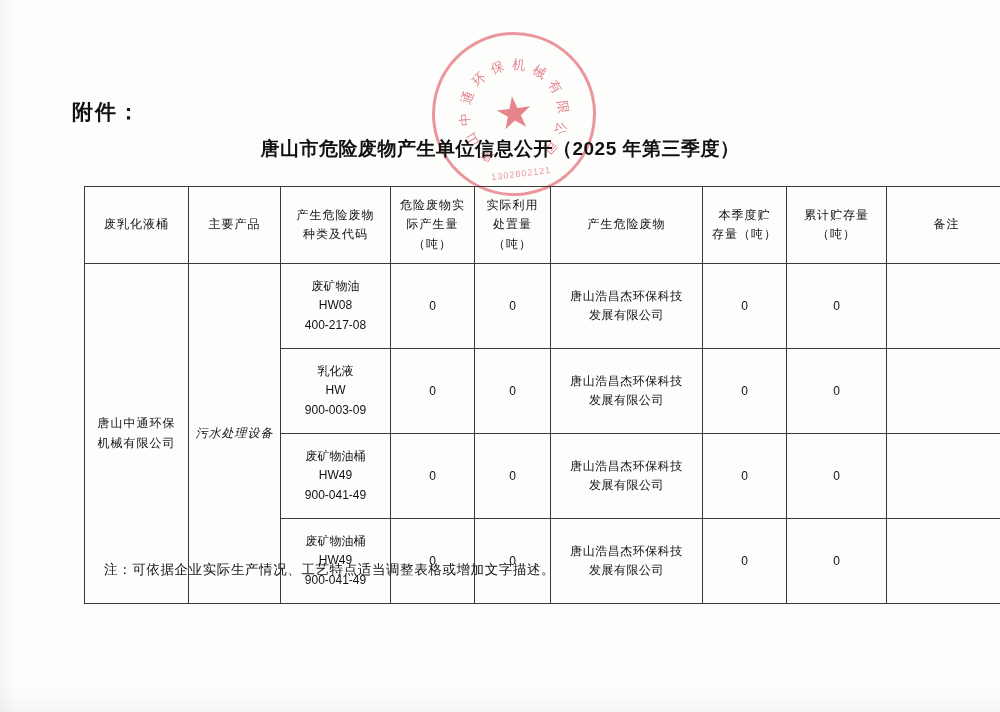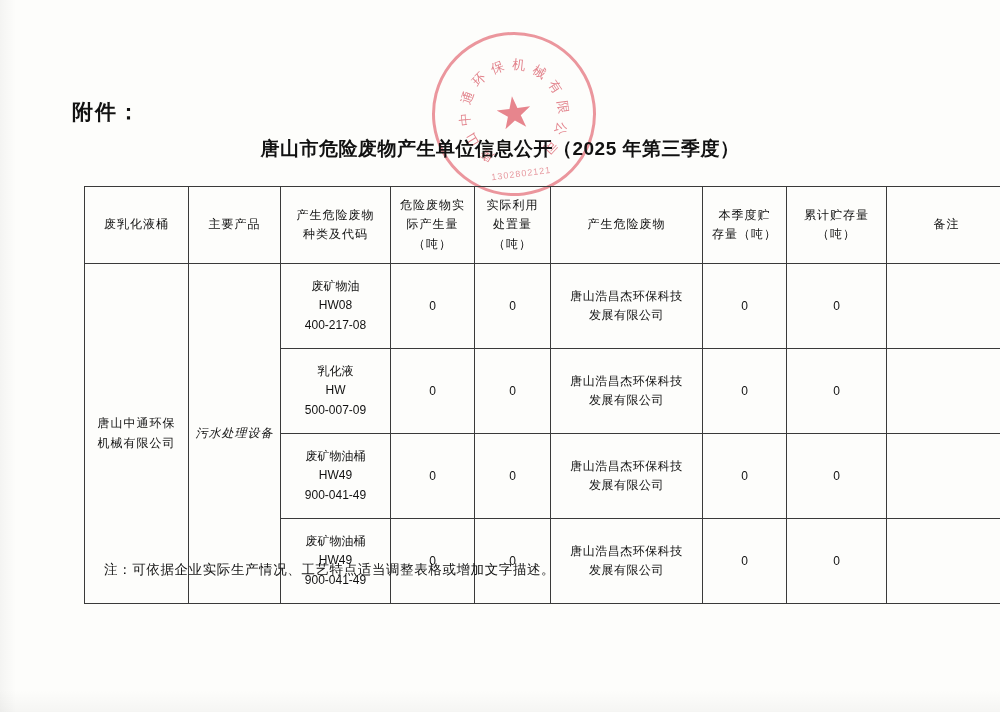--- a/index.html
+++ b/index.html
@@ -286,21 +286,21 @@
         </td>
         <td class="num-cell">0</td>
         <td class="num-cell">0</td>
         <td class="num-cell"></td>
       </tr>
 
       <tr>
         <td class="cell-multi">
           <div class="waste-name">乳化液</div>
           <div>HW</div>
-          <div>500-007-09</div>
+          <div>900-003-09</div>
         </td>
         <td class="num-cell">0</td>
         <td class="num-cell">0</td>
         <td class="dest-cell cell-multi">
           <div>唐山浩昌杰环保科技</div>
           <div>发展有限公司</div>
         </td>
         <td class="num-cell">0</td>
         <td class="num-cell">0</td>
         <td class="num-cell"></td>

